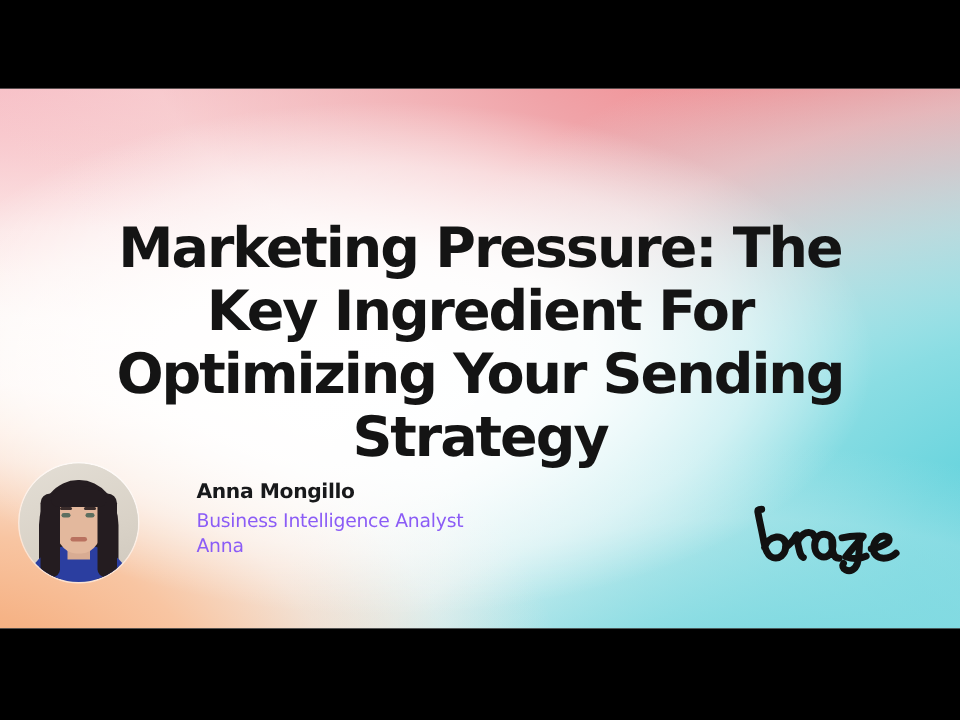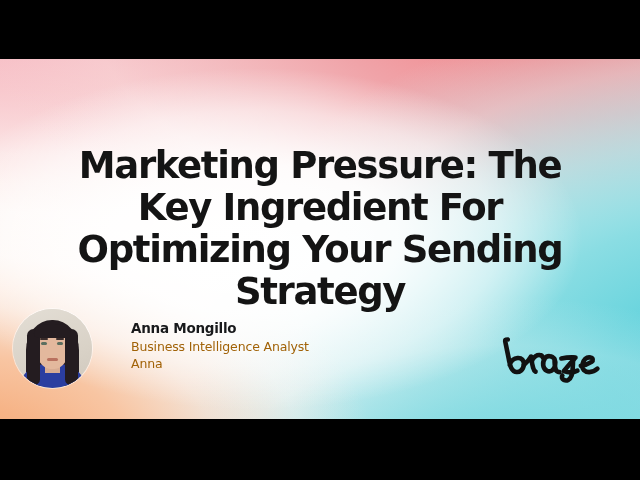--- a/index.html
+++ b/index.html
@@ -228,21 +228,21 @@
     letter-spacing: -0.25px;
     line-height: 1.32;
   }
   #speaker-title,
   #speaker-company {
     font-family: "DejaVu Sans", sans-serif;
     font-weight: 400;
     font-size: 12.5px;
     letter-spacing: -0.15px;
     line-height: 1.36;
-    color: #a16207;
+    color: #8b5cf6;
   }
 
   
   #brand-logo {
     position: absolute;
     right: 28px;
     top: 274px;
     width: 112px;
     height: 52px;
     z-index: 12;

